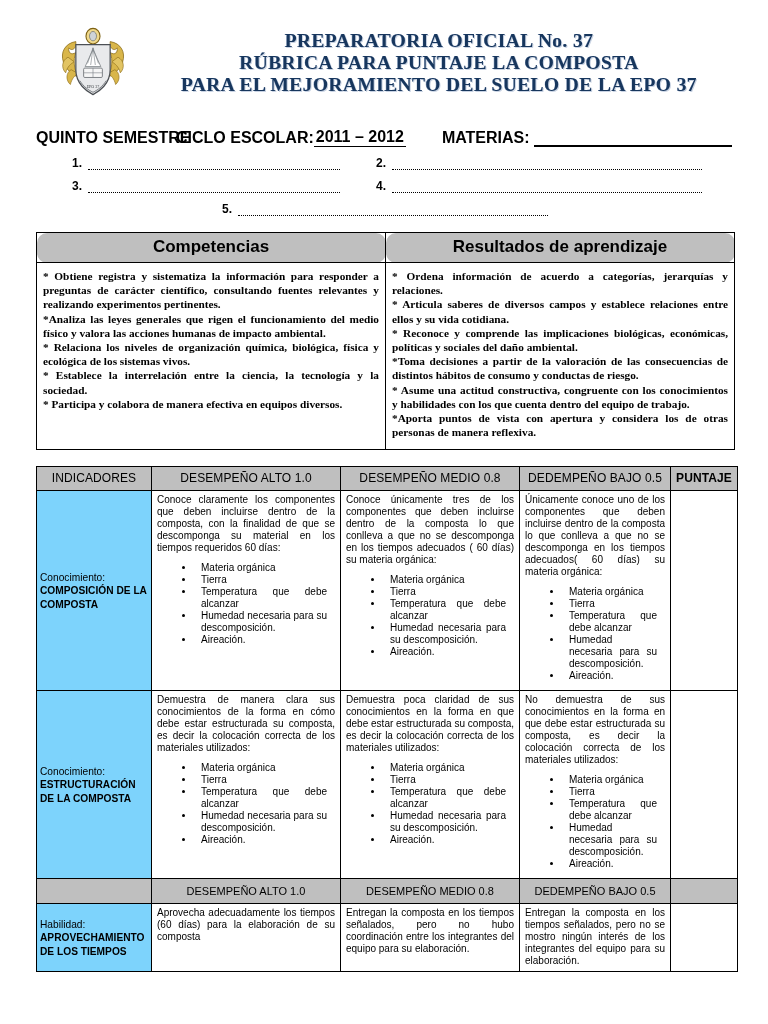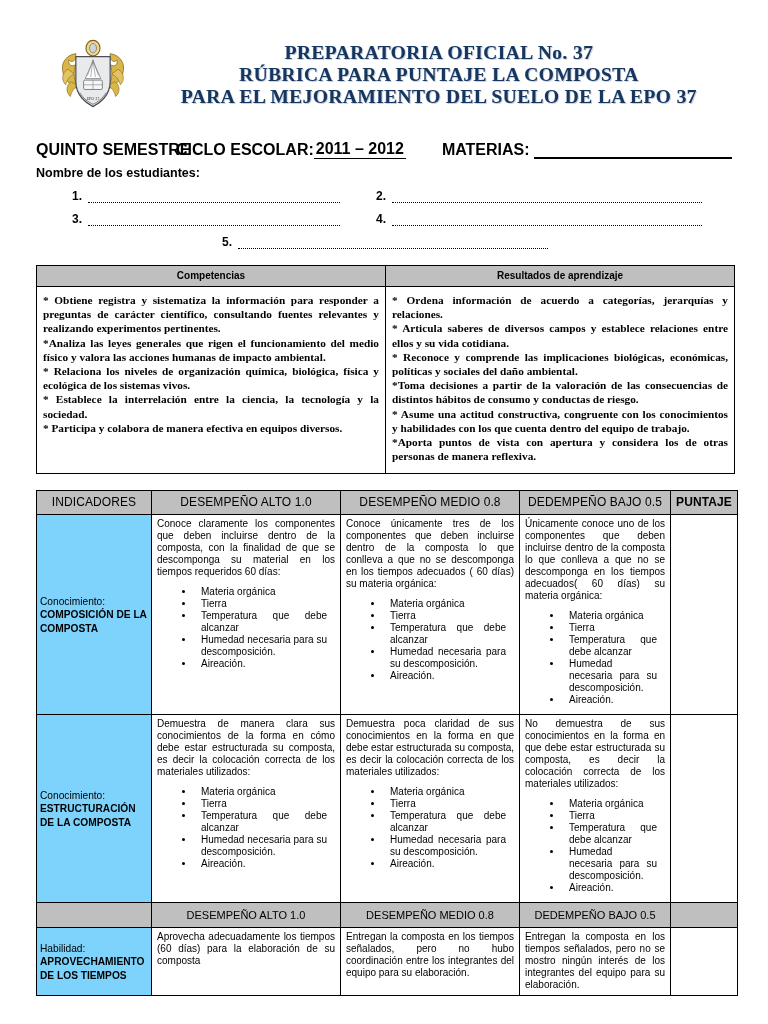--- a/index.html
+++ b/index.html
@@ -19,21 +19,21 @@
     width: 768px;
     height: 1024px;
     box-sizing: border-box;
     padding: 0 36px;
   }
 
   
   .header-band {
     position: relative;
     height: 80px;
-    margin-top: 40px;
+    margin-top: 28px;
   }
   .crest {
     position: absolute;
     left: 18px;
     top: -2px;
     width: 78px;
     height: 78px;
   }
   .title-block {
     position: absolute;
@@ -120,24 +120,25 @@
   .comp-table {
     margin-top: 16px;
   }
   .comp-table th, .comp-table td {
     border: 1.2px solid #000;
     vertical-align: top;
   }
   .comp-table th {
     background: #bfbfbf;
     font-family: "Liberation Sans", sans-serif;
-    font-size: 10px;
+    font-size: 17px;
     font-weight: bold;
     text-align: center;
     padding: 4px 0 5px;
+    border-radius: 10px;
   }
   .comp-table td {
     padding: 6px 6px 10px;
     font-family: "Liberation Serif", serif;
     font-size: 11.3px;
     line-height: 14.2px;
     text-align: justify;
     font-weight: bold;
   }
   .comp-table td p { margin: 0; }
@@ -246,21 +247,20 @@
   </div>
 
   <div class="meta-row">
     <span class="semestre">QUINTO SEMESTRE</span>
     <span class="ciclo-label">CICLO ESCOLAR:</span>
     <span class="ciclo-value">2011 – 2012</span>
     <span class="materias-label">MATERIAS:</span>
     <span class="materias-rule"></span>
   </div>
 
-  <div class="nombre">Nombre de los estudiantes:</div>
 
   <div class="students">
     <div class="student-row">
       <span class="student-cell sc-left">
         <span class="num">1.</span>
         <span class="rule"></span>
       </span>
       <span class="student-cell sc-right">
         <span class="num">2.</span>
         <span class="rule"></span>

